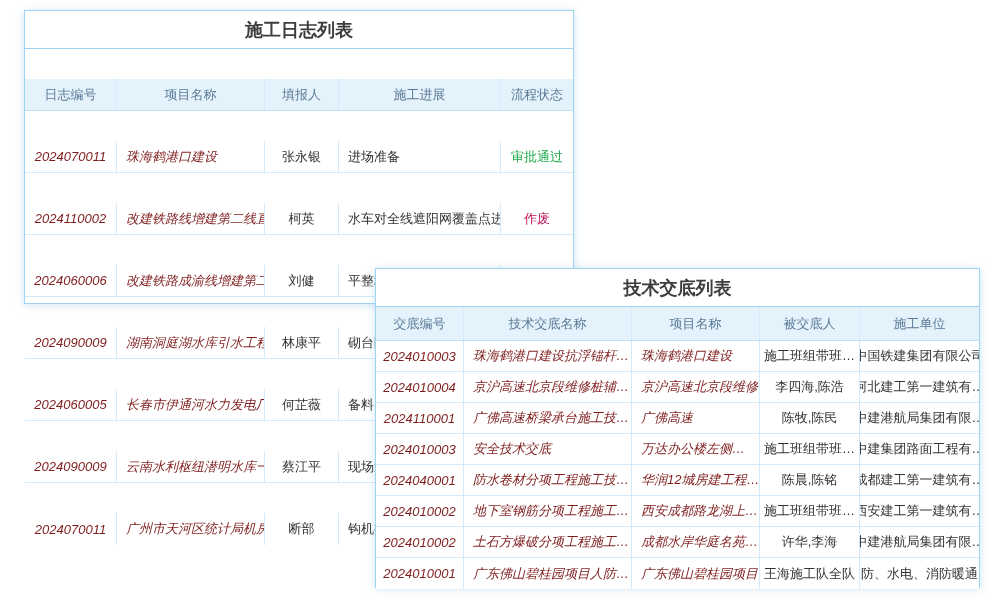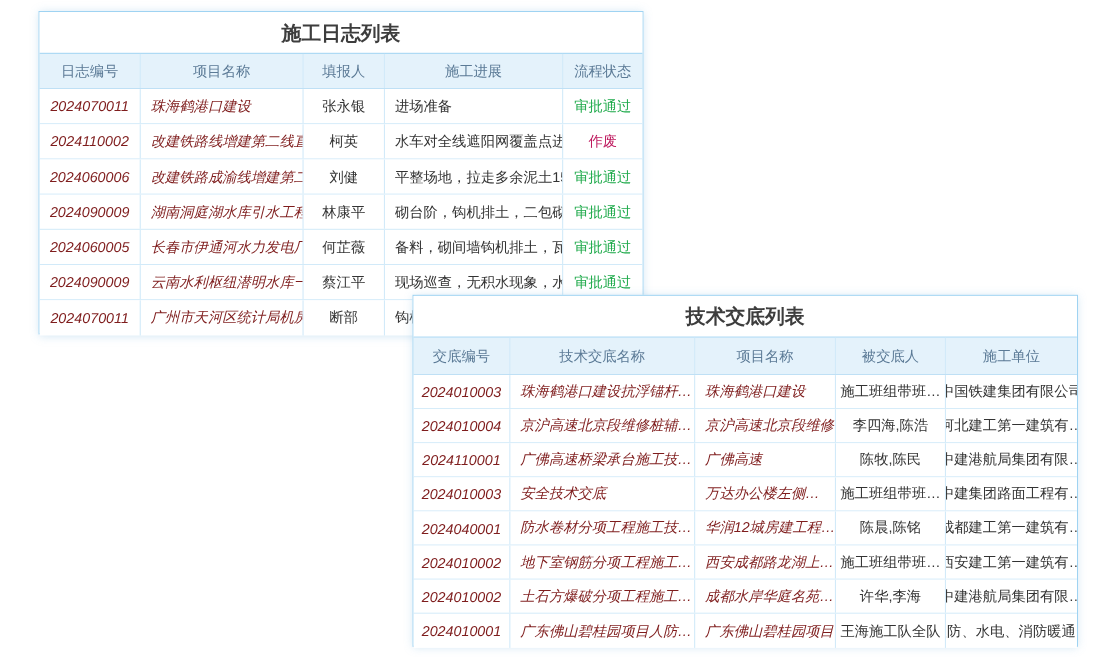--- a/index.html
+++ b/index.html
@@ -37,22 +37,22 @@
   .th:last-child, .td:last-child { border-right:none; }
   .th { color:#5b7a96; font-size:13px; }
   .td { font-size:13px; color:#333333; }
   .left { justify-content:flex-start; padding-left:9px; }
   .link { color:#7f1d1d; cursor:pointer;font-style:italic; }
   .trow { border-bottom:1px solid #d2eaf9; background:#ffffff; }
   .trow:last-child { border-bottom:none; }
   .st-ok { color:#1faa4b; }
   .st-void { color:#be185d; }
 
-  #panel-log { left:35px; top:10px; width:550px; height:294px; z-index:1; }
-  #panel-log .grid-row { grid-template-columns:92px 148px 74px 162px 1fr; }
+  #panel-log { left:24px; top:10px; width:550px; height:294px; z-index:1; }
+  #panel-log .grid-row { grid-template-columns:92px 148px 74px 162px 1fr;margin-top:30px; }
   #panel-log .thead { height:32px; }
   #panel-log .trow { height:32px; }
 
   #panel-disclosure { left:375px; top:268px; width:605px; height:320px; z-index:2; }
   #panel-disclosure .grid-row { grid-template-columns:88px 168px 128px 100px 1fr; }
   #panel-disclosure .thead { height:34px; }
   #panel-disclosure .trow { height:31px;text-align:center; }
 </style>
 </head>
 <body>

